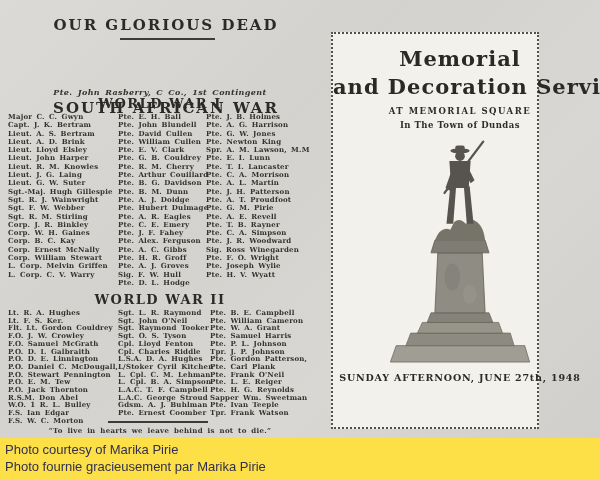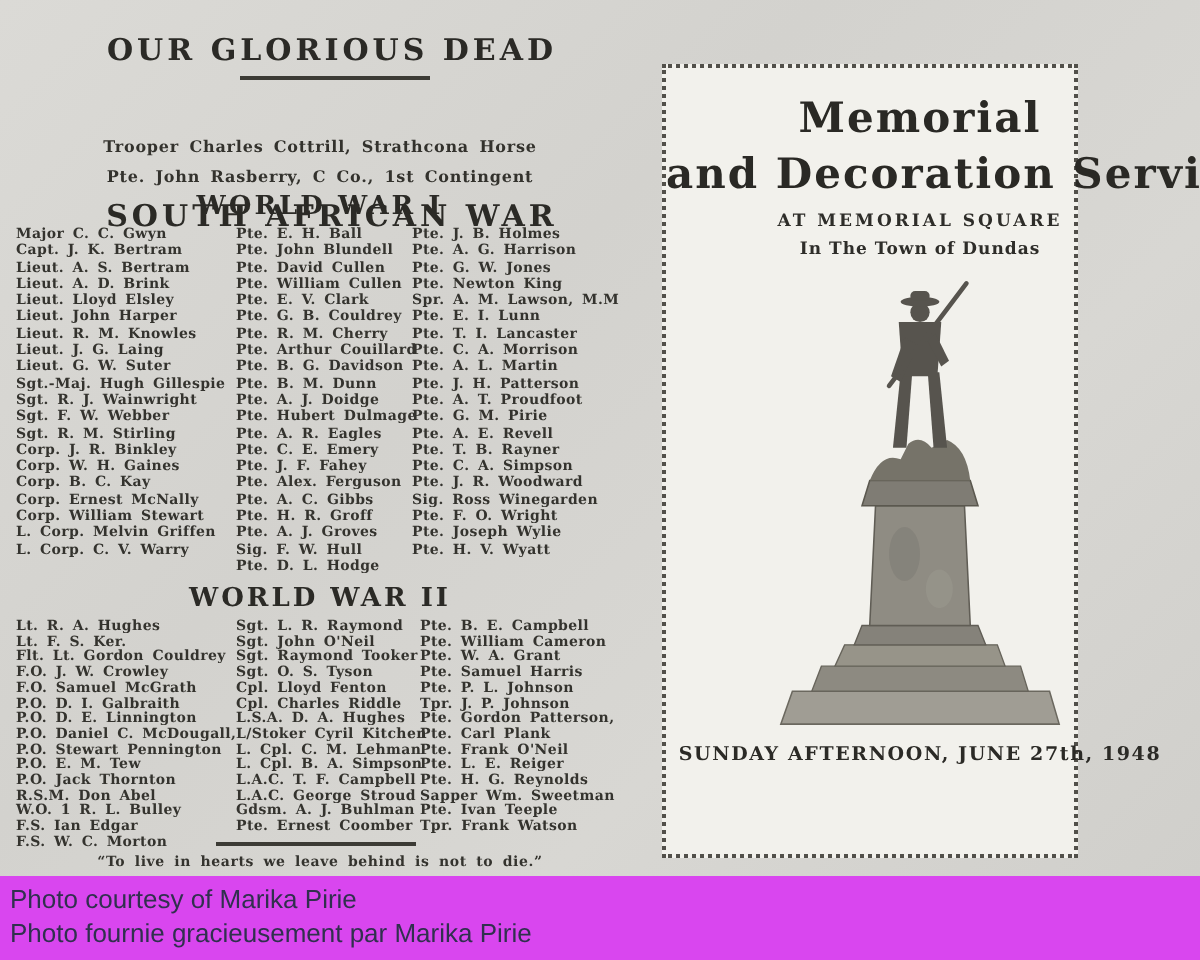--- a/index.html
+++ b/index.html
@@ -29,41 +29,40 @@
     position:absolute; left:331px; top:32px; width:208px; height:397px;
     background:#f2f1ec; border:2px dotted #52504a; box-sizing:border-box;
   }
   .card-title { font-size:21px; font-weight:bold; letter-spacing:1px; color:#2a2925; white-space:nowrap; }
   .card-sub   { font-size:8.5px; font-weight:bold; letter-spacing:1.5px; color:#2e2d29; white-space:nowrap; }
   .card-sub2  { font-size:8.5px; font-weight:bold; letter-spacing:.5px; color:#2e2d29; white-space:nowrap; }
   .card-date  { font-size:9.5px; font-weight:bold; letter-spacing:.8px; color:#2b2a26; white-space:nowrap; }
   .card-time  { font-size:8.5px; font-weight:bold; letter-spacing:.5px; color:#2e2d29; white-space:nowrap; }
   
   #caption-strip {
-    position:absolute; left:0; top:438px; width:600px; height:42px; background:#d946ef;
+    position:absolute; left:0; top:438px; width:600px; height:42px; background:#fde047;
   }
   .caption {
     font-family:"Liberation Sans", sans-serif;
     font-size:13px; color:#30304e; line-height:17px; white-space:nowrap;
   }
 </style>
 </head>
 <body>
 
 <div id="scan-bg"></div>
 
 <div id="left-page">
 
   <div class="abs ctr h-main" style="left:0; top:16px; width:332px;">OUR GLORIOUS DEAD</div>
   <div class="rule" style="left:120px; top:38px; width:95px;"></div>
 
   <div class="abs ctr h-main" style="left:0; top:60px; width:332px;margin-top:39px;">SOUTH AFRICAN WAR</div>
   <div class="abs ctr" style="left:0; top:68px; width:320px;">
-    <div class="sa-name">Trooper Charles Cottrill, Strathcona Horse</div>
-    <div class="sa-name" style="margin-top:5px;">Pte. John Rasberry, C Co., 1st Contingent</div>
+    <div class="sa-name" style="margin-top:19px;font-style:italic;">Pte. John Rasberry, C Co., 1st Contingent</div>
   </div>
 
   <div class="abs ctr h-war" style="left:0; top:96px; width:320px;">WORLD WAR I</div>
 
   <div class="abs ww1col" style="left:8px; top:113px;">
       <div class="name-entry">Major C. C. Gwyn</div>
       <div class="name-entry">Capt. J. K. Bertram</div>
       <div class="name-entry">Lieut. A. S. Bertram</div>
       <div class="name-entry">Lieut. A. D. Brink</div>
       <div class="name-entry">Lieut. Lloyd Elsley</div>

